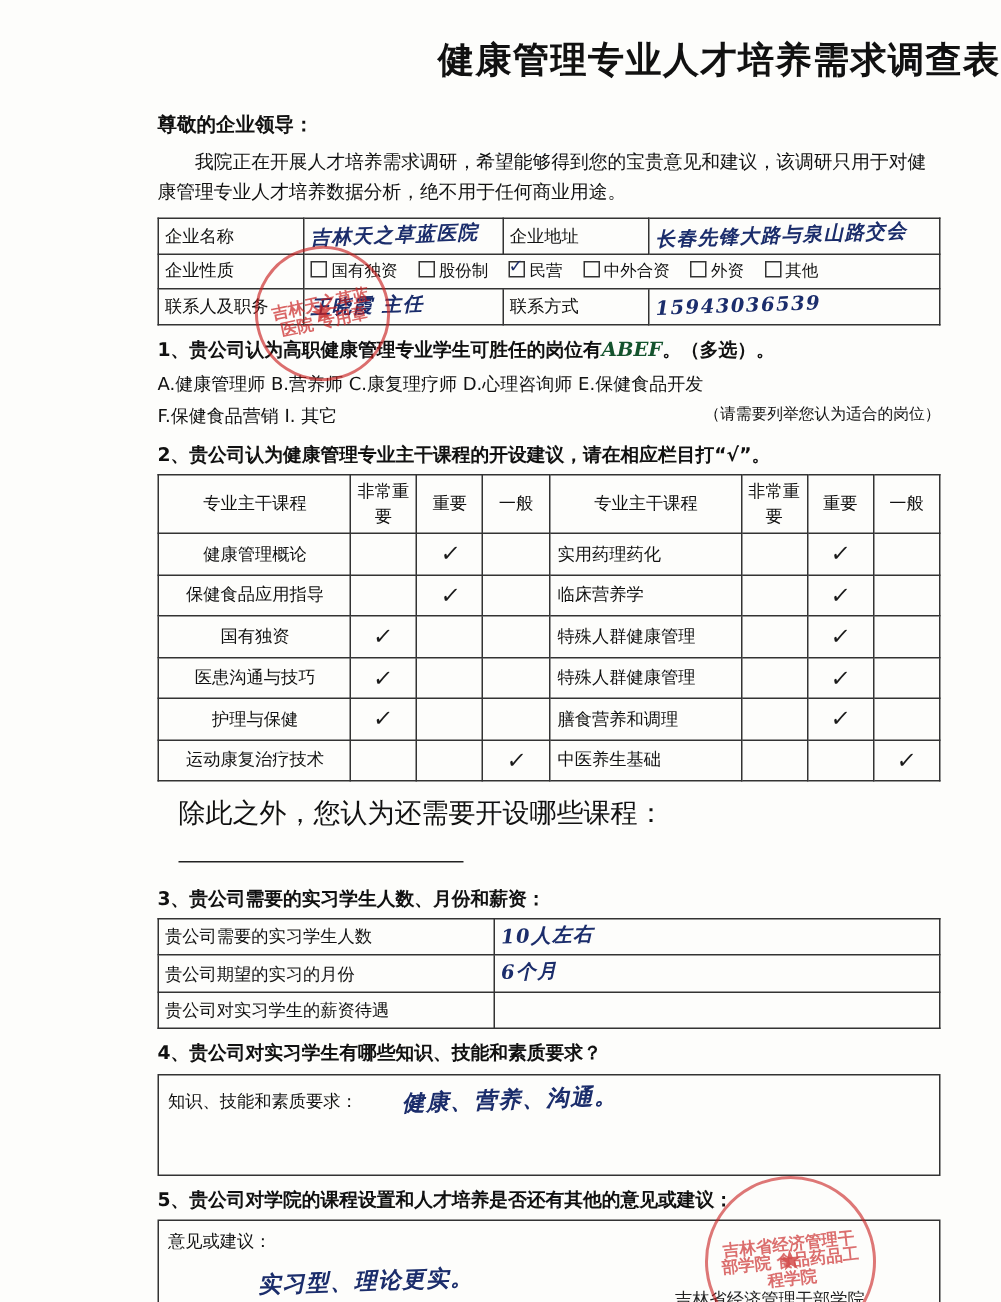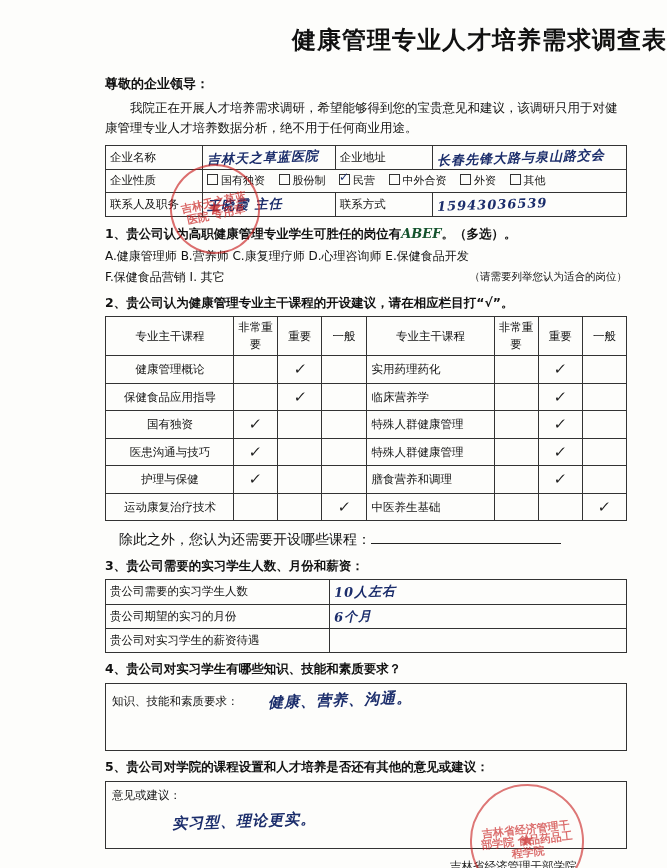--- a/index.html
+++ b/index.html
@@ -78,21 +78,21 @@
   .course-table .name2{width:150px;padding-left:5px;}
   .chk{
     display:inline-block;
     color:#1a1a1a;
     font-size:15px;
     font-family:"DejaVu Sans",sans-serif;
     transform:skewX(-8deg);
   }
   .extra-line{
     margin:8px 0 6px 14px;
-    font-size:14px;
+    font-size:18px;
   }
   .ul{
     display:inline-block;
     border-bottom:1px solid #222;
     width:190px;
     height:13px;
   }
   .intern-table td.lbl{
     text-align:left;
     width:215px;

